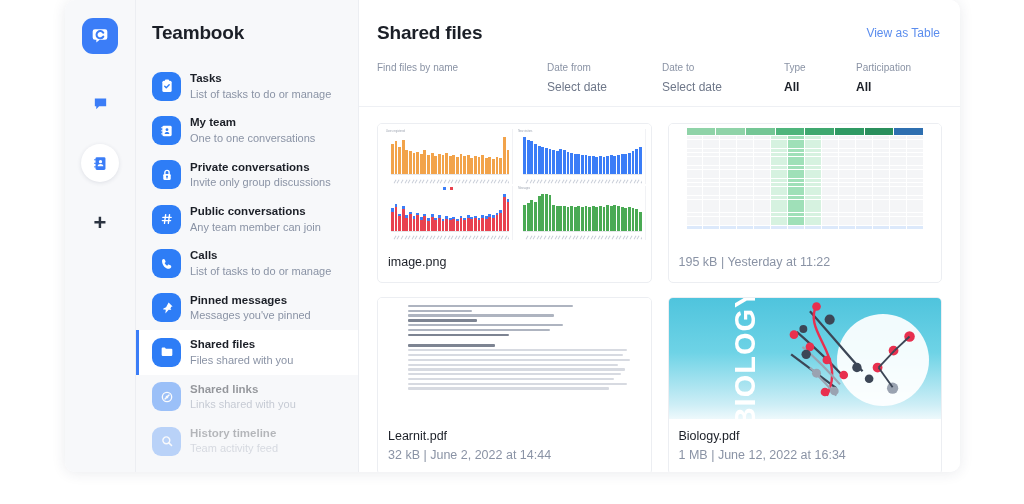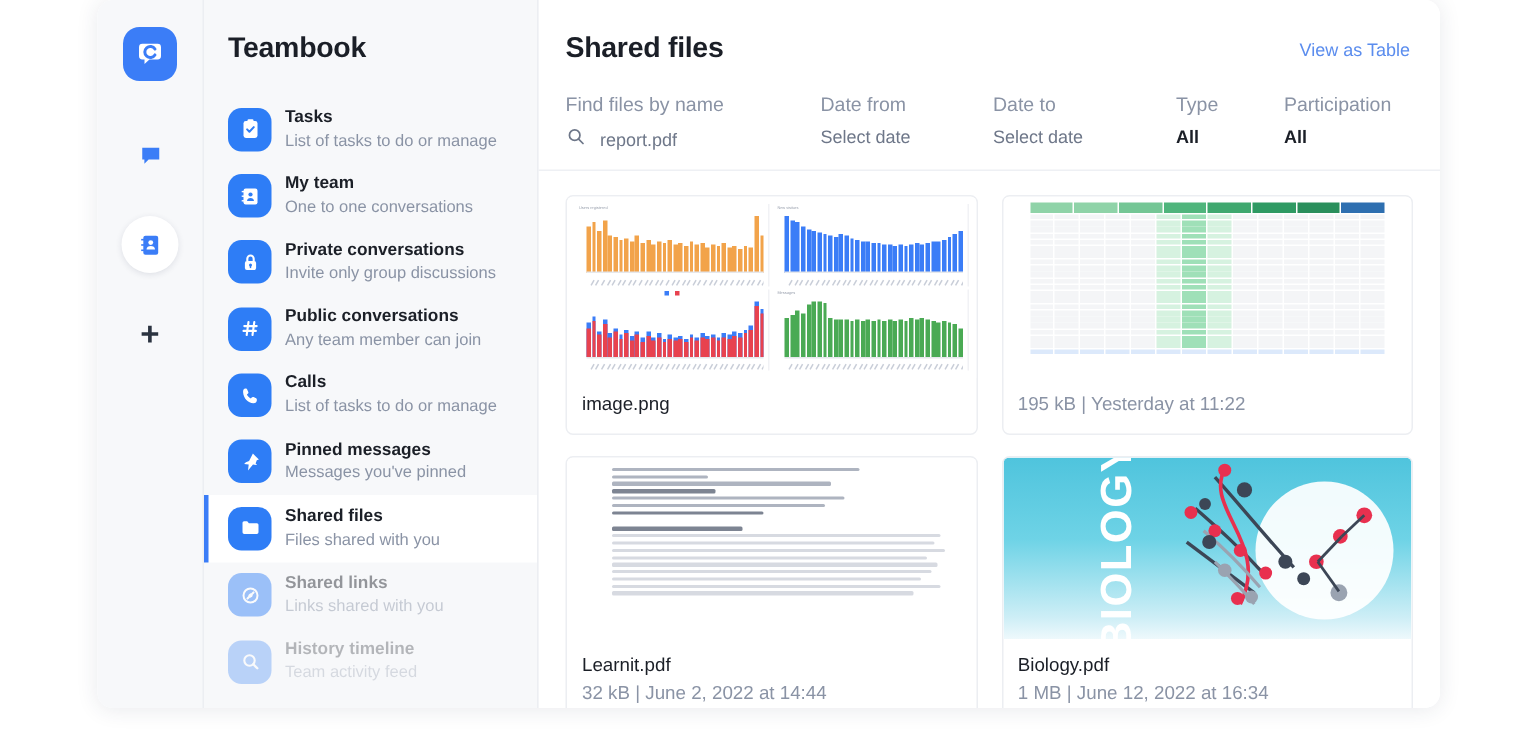--- a/index.html
+++ b/index.html
@@ -100,21 +100,21 @@
     display: flex;
     padding: 4px 18px 12px 18px;
     border-bottom: 1px solid #eef0f4;
   }
   .filter { display: flex; flex-direction: column; gap: 7px; }
   .f-name { flex: 0 0 170px; }
   .f-from { flex: 0 0 115px; }
   .f-to   { flex: 0 0 122px; }
   .f-type { flex: 0 0 72px; }
   .f-part { flex: 0 0 120px; }
-  .filter-label { font-size: 13px; color: #8a93a5; }
+  .filter-label { font-size: 10px; color: #8a93a5; }
   .filter-value { font-size: 12px; color: #6e7789; display: flex; align-items: center; gap: 9px; }
   .filter-value.strong { color: #1b1f27; font-weight: 700; }
 
   
   .grid {
     padding: 16px 18px 0 18px;
     display: grid;
     grid-template-columns: 1fr 1fr;
     gap: 14px 16px;
   }
@@ -331,29 +331,20 @@
 
   <div class="main">
     <div class="main-head">
       <div class="page-title">Shared files</div>
       <div class="view-link">View as Table</div>
     </div>
 
     <div class="filters">
       <div class="filter f-name">
         <div class="filter-label">Find files by name</div>
-        <div class="filter-value">
-          <span>
-            <svg width="14" height="14" viewBox="0 0 24 24">
-                <circle cx="10.5" cy="10.5" r="6" fill="none" stroke="#6e7789" stroke-width="2"></circle>
-                <path d="M15 15l5 5" stroke="#6e7789" stroke-width="2" stroke-linecap="round"></path>
-              </svg>
-          </span>
-          <span>report.pdf</span>
-        </div>
       </div>
 
       <div class="filter f-from">
         <div class="filter-label">Date from</div>
         <div class="filter-value">Select date</div>
       </div>
 
       <div class="filter f-to">
         <div class="filter-label">Date to</div>
         <div class="filter-value">Select date</div>

